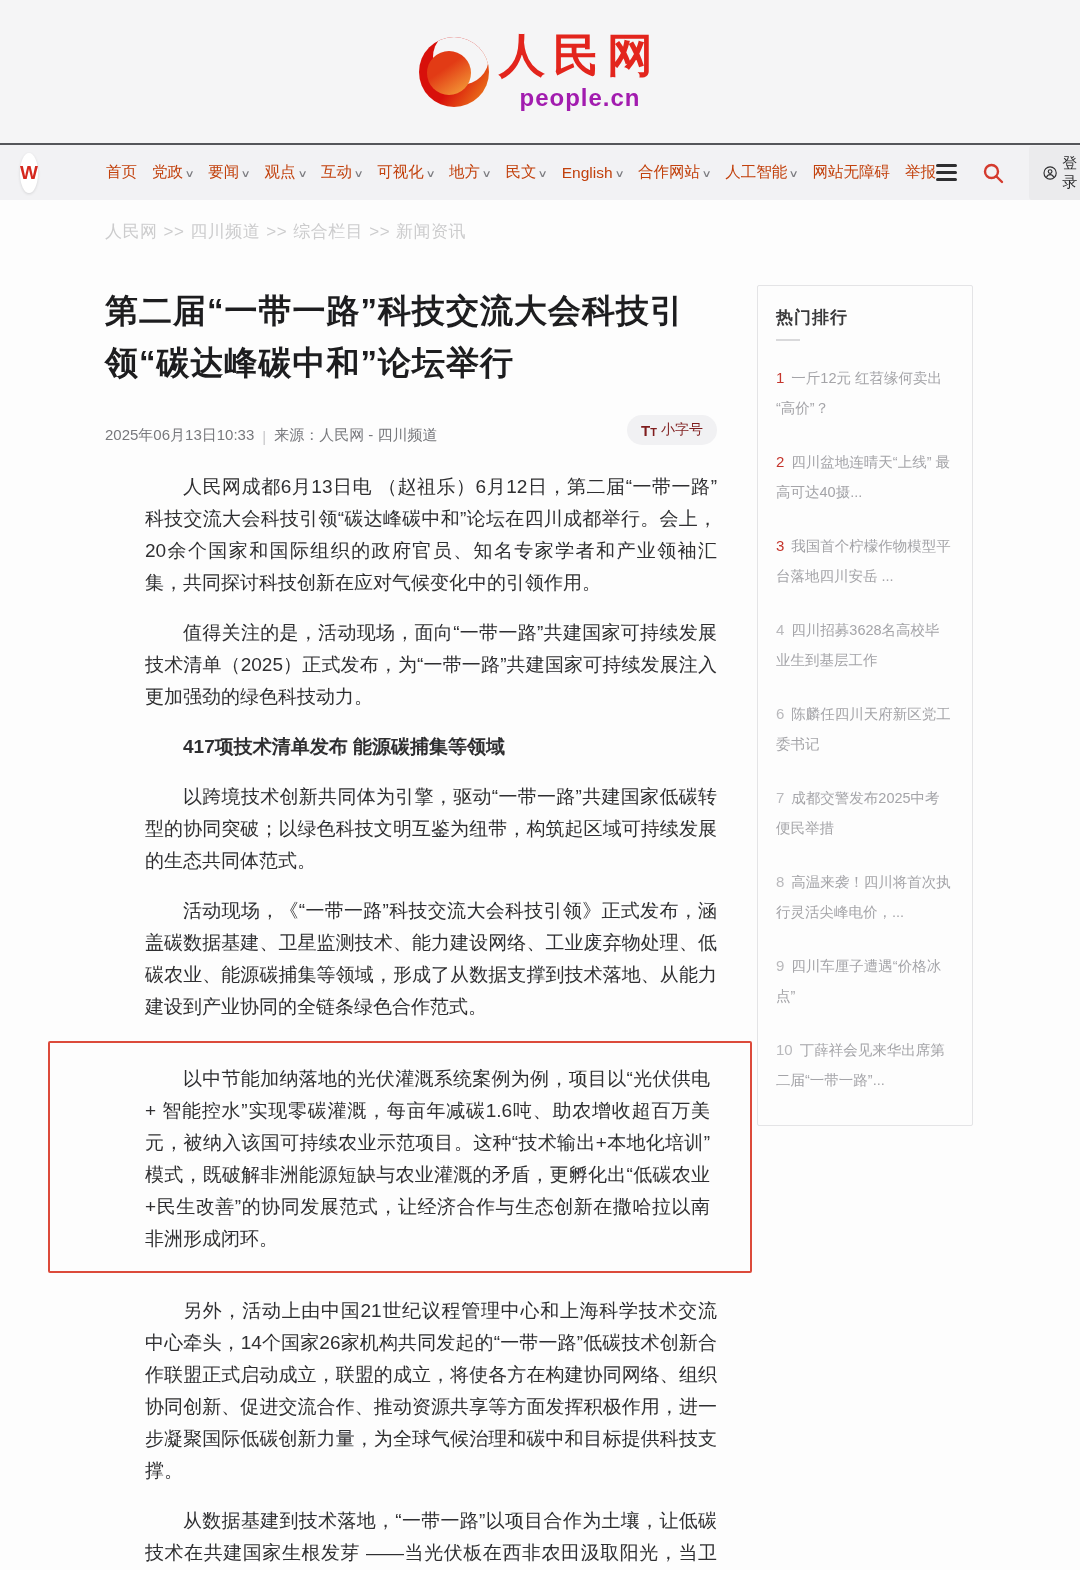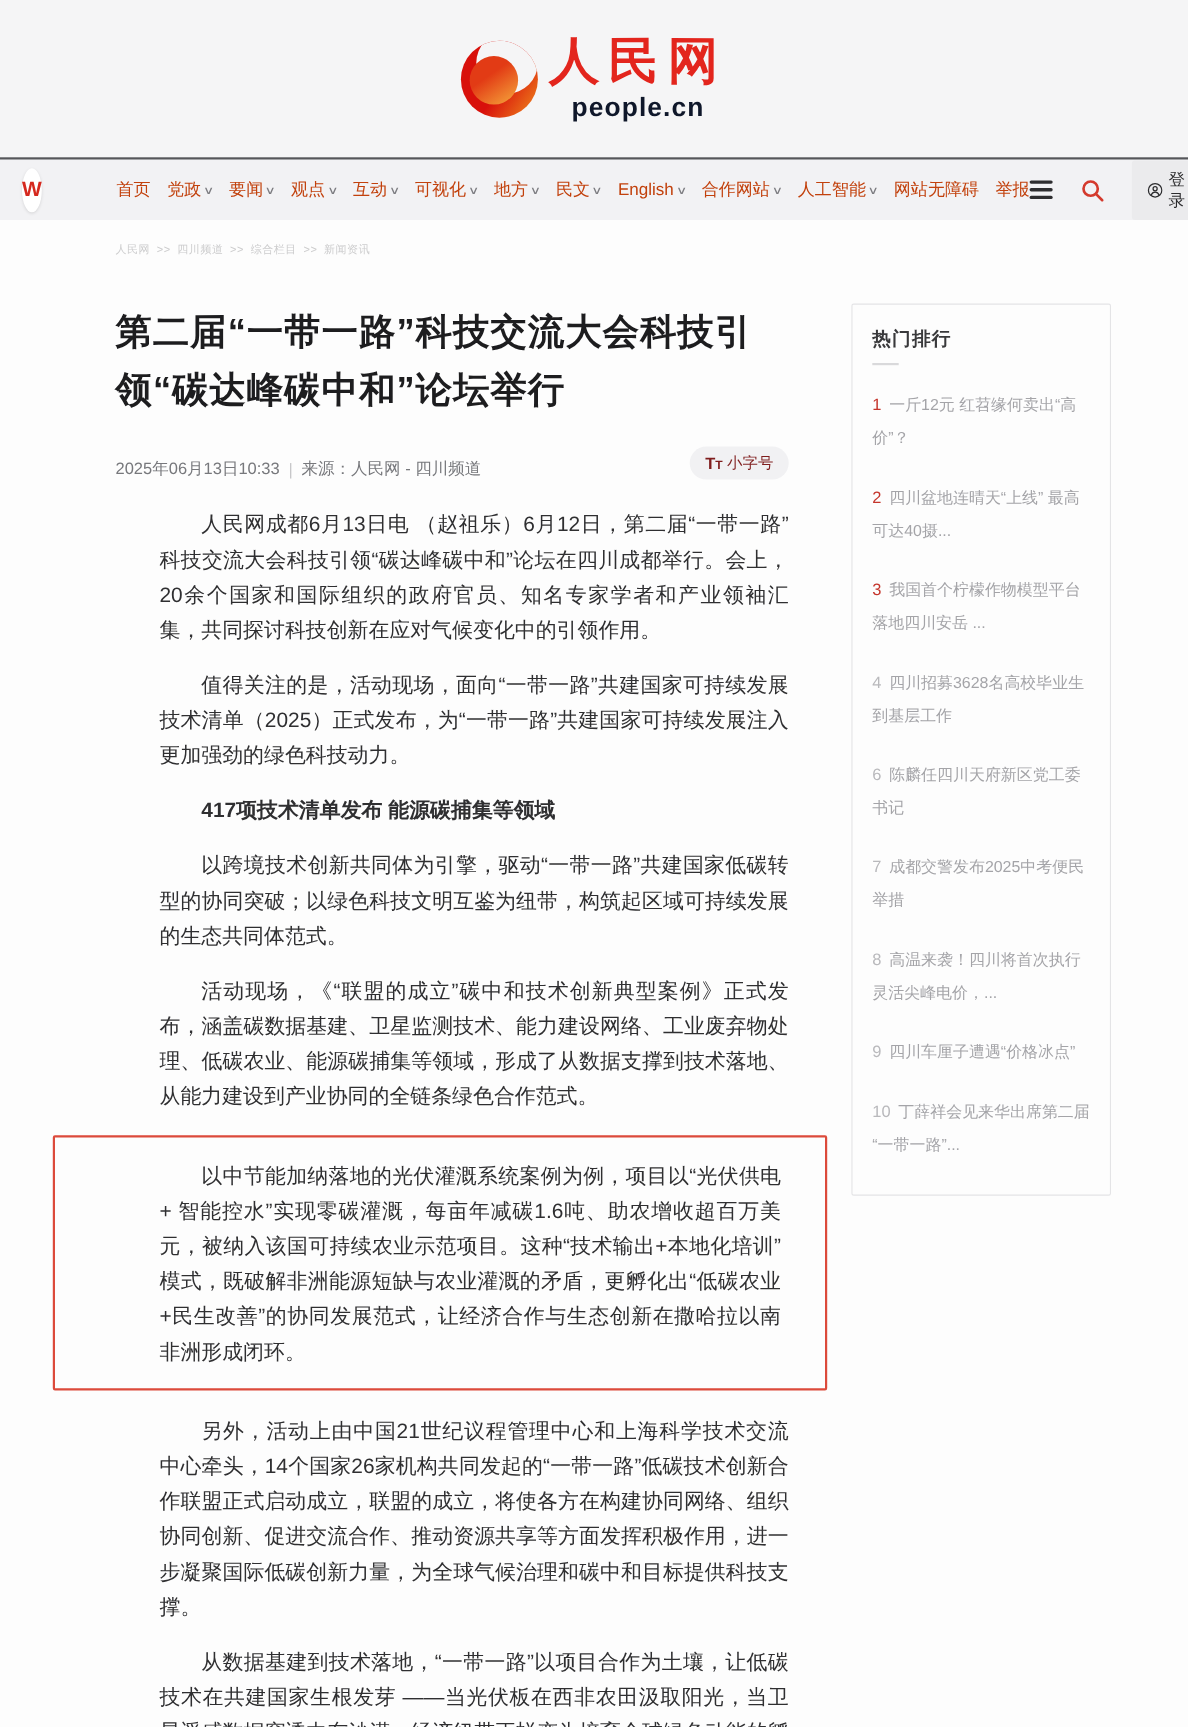--- a/index.html
+++ b/index.html
@@ -12,41 +12,41 @@
   .logo { display:flex; align-items:center; gap:10px; cursor:pointer; }
   .logo-mark { position:relative; width:70px; height:70px; border-radius:50%;
     background:linear-gradient(125deg,#d8100b 55%,#f08f1e 100%); overflow:hidden; flex:0 0 auto; }
   .logo-mark::before { content:""; position:absolute; width:56px; height:56px; border-radius:50%;
     background:#f5f5f6; left:14px; top:-8px; }
   .logo-mark::after { content:""; position:absolute; width:44px; height:44px; border-radius:50%;
     background:linear-gradient(145deg,#e23b15 40%,#f6a93c 100%); left:8px; top:14px; }
   .logo-text { display:flex; flex-direction:column; align-items:center; }
   .logo-cn { color:#e3251d; font-size:46px; font-weight:700; letter-spacing:8px; line-height:1.1;
     font-family:"Liberation Serif","DejaVu Serif",serif; }
-  .logo-en { color:#0f172a; font-size:24px; font-weight:700; letter-spacing:1px; margin-top:2px; }
+  .logo-en { color:#a21caf; font-size:24px; font-weight:700; letter-spacing:1px; margin-top:2px; }
 
   
   .main-nav { height:57px; background:#f2f2f4; border-top:2px solid #55565a; display:flex; align-items:center; padding:0 20px; }
   .w-badge { width:40px; height:40px; border-radius:50%; background:#fff; box-shadow:0 1px 3px rgba(0,0,0,.12);
     display:flex; align-items:center; justify-content:center; color:#d5281e; font-weight:700; font-size:19px; cursor:pointer; }
   .nav-items { display:flex; align-items:center; gap:15px; margin-left:68px; list-style:none; }
   .nav-link { display:flex; align-items:center; gap:3px; color:#c2410c; font-size:15.5px; text-decoration:none;
     white-space:nowrap; cursor:pointer; }
   .caret { font-style:normal; color:#7c7c80; font-size:10px; transform:scaleX(1.4); margin-top:2px; }
   .caret::after { content:"∨"; }
   .nav-right { margin-left:auto; display:flex; align-items:center; gap:24px; }
   .hamburger { width:26px; cursor:pointer; }
   .hamburger span { display:block; height:3px; background:#2e2e30; border-radius:2px; margin:4px 0; }
   .search-btn { cursor:pointer; display:flex; }
   .login-pill { background:#ebebed; border-radius:3px; padding:8px 14px; display:flex; align-items:center; gap:5px;
     color:#2c2c2e; font-size:15px; cursor:pointer; }
 
   
   .content { padding:20px 0 0 105px; }
-  .breadcrumb { color:#cccccd; font-size:10px; letter-spacing:.5px; }
+  .breadcrumb { color:#cccccd; font-size:17px; letter-spacing:.5px; }
   .breadcrumb a { color:#cccccd; text-decoration:none; cursor:pointer; }
   .crumb-sep { margin:0 6px; }
 
   .main-row { display:flex; align-items:flex-start; margin-top:42px; }
   .article { width:612px; }
   .page-title { font-size:33px; line-height:52px; color:#1d1d1f; font-weight:600; letter-spacing:1px; }
   .meta-row { display:flex; align-items:flex-end; margin-top:26px; color:#77787c; font-size:15px; }
   .meta-divider { margin:0 8px; color:#c7c7c9; }
   .meta-row a { color:#77787c; text-decoration:none; }
   .fontsize-btn { margin-left:auto; background:#f1f1f3; border:none; border-radius:15px; padding:6px 14px;
@@ -54,21 +54,21 @@
     font-family:inherit; }
   .tt-big { font-weight:700; font-size:15px; } .tt-small { font-weight:700; font-size:11px; }
 
   .article-body { margin-top:26px; }
   .article-body p { font-size:19px; line-height:32px; color:#2f2f31; text-indent:2em; text-align:justify; margin-bottom:18px;margin-left:40px; }
   .sub-head { font-weight:700; color:#222; }
   .highlight-box { border:2px solid #dc4a3b; border-radius:2px; margin:4px -35px 22px -57px; padding:20px 40px 16px 55px; }
   .highlight-box p { margin-bottom:0; }
 
   
-  .sidebar { width:236px; margin-left:57px; border:1px solid #e4e4e6; border-radius:2px; padding:20px 18px 6px; background:#fdfdfd; }
+  .sidebar { width:216px; margin-left:40px; border:1px solid #e4e4e6; border-radius:2px; padding:20px 18px 6px; background:#fdfdfd; }
   .sidebar-title { font-size:17px; color:#39393b; font-weight:700; letter-spacing:1px; }
   .sidebar-rule { width:24px; height:2px; background:#d9d9db; margin:10px 0 22px; }
   .hot-item { font-size:14.5px; line-height:30px; color:#a4a4a8; margin-bottom:24px; cursor:pointer; }
   .rank { margin-right:7px; font-size:15px; color:#b9b9bc; }
   .rank.top { color:#c5352c; }
 </style>
 </head>
 <body>
 
 <div class="page">
@@ -206,21 +206,21 @@
             <span><span class="tt-big">T</span><span class="tt-small">T</span></span>
             <span>小字号</span>
           </button>
         </div>
 
         <div class="article-body">
           <p>人民网成都6月13日电 （赵祖乐）6月12日，第二届“一带一路”科技交流大会科技引领“碳达峰碳中和”论坛在四川成都举行。会上，20余个国家和国际组织的政府官员、知名专家学者和产业领袖汇集，共同探讨科技创新在应对气候变化中的引领作用。</p>
           <p>值得关注的是，活动现场，面向“一带一路”共建国家可持续发展技术清单（2025）正式发布，为“一带一路”共建国家可持续发展注入更加强劲的绿色科技动力。</p>
           <p class="sub-head">417项技术清单发布 能源碳捕集等领域</p>
           <p>以跨境技术创新共同体为引擎，驱动“一带一路”共建国家低碳转型的协同突破；以绿色科技文明互鉴为纽带，构筑起区域可持续发展的生态共同体范式。</p>
-          <p>活动现场，《“联盟的成立”碳中和技术创新典型案例》正式发布，涵盖碳数据基建、卫星监测技术、能力建设网络、工业废弃物处理、低碳农业、能源碳捕集等领域，形成了从数据支撑到技术落地、从能力建设到产业协同的全链条绿色合作范式。</p>
+          <p>活动现场，《“一带一路”科技交流大会科技引领》正式发布，涵盖碳数据基建、卫星监测技术、能力建设网络、工业废弃物处理、低碳农业、能源碳捕集等领域，形成了从数据支撑到技术落地、从能力建设到产业协同的全链条绿色合作范式。</p>
           <div class="highlight-box">
             <p>以中节能加纳落地的光伏灌溉系统案例为例，项目以“光伏供电 + 智能控水”实现零碳灌溉，每亩年减碳1.6吨、助农增收超百万美元，被纳入该国可持续农业示范项目。这种“技术输出+本地化培训”模式，既破解非洲能源短缺与农业灌溉的矛盾，更孵化出“低碳农业+民生改善”的协同发展范式，让经济合作与生态创新在撒哈拉以南非洲形成闭环。</p>
           </div>
           <p>另外，活动上由中国21世纪议程管理中心和上海科学技术交流中心牵头，14个国家26家机构共同发起的“一带一路”低碳技术创新合作联盟正式启动成立，联盟的成立，将使各方在构建协同网络、组织协同创新、促进交流合作、推动资源共享等方面发挥积极作用，进一步凝聚国际低碳创新力量，为全球气候治理和碳中和目标提供科技支撑。</p>
           <p>从数据基建到技术落地，“一带一路”以项目合作为土壤，让低碳技术在共建国家生根发芽 ——当光伏板在西非农田汲取阳光，当卫星遥感数据穿透中东沙漠，经济纽带正蜕变为培育全球绿色动能的孵化器，为碳中和目标提供“从理念到实践”的全链条解决方案。</p>
         </div>
       </main>
 
       <aside class="sidebar">
         <h3 class="sidebar-title">热门排行</h3>

